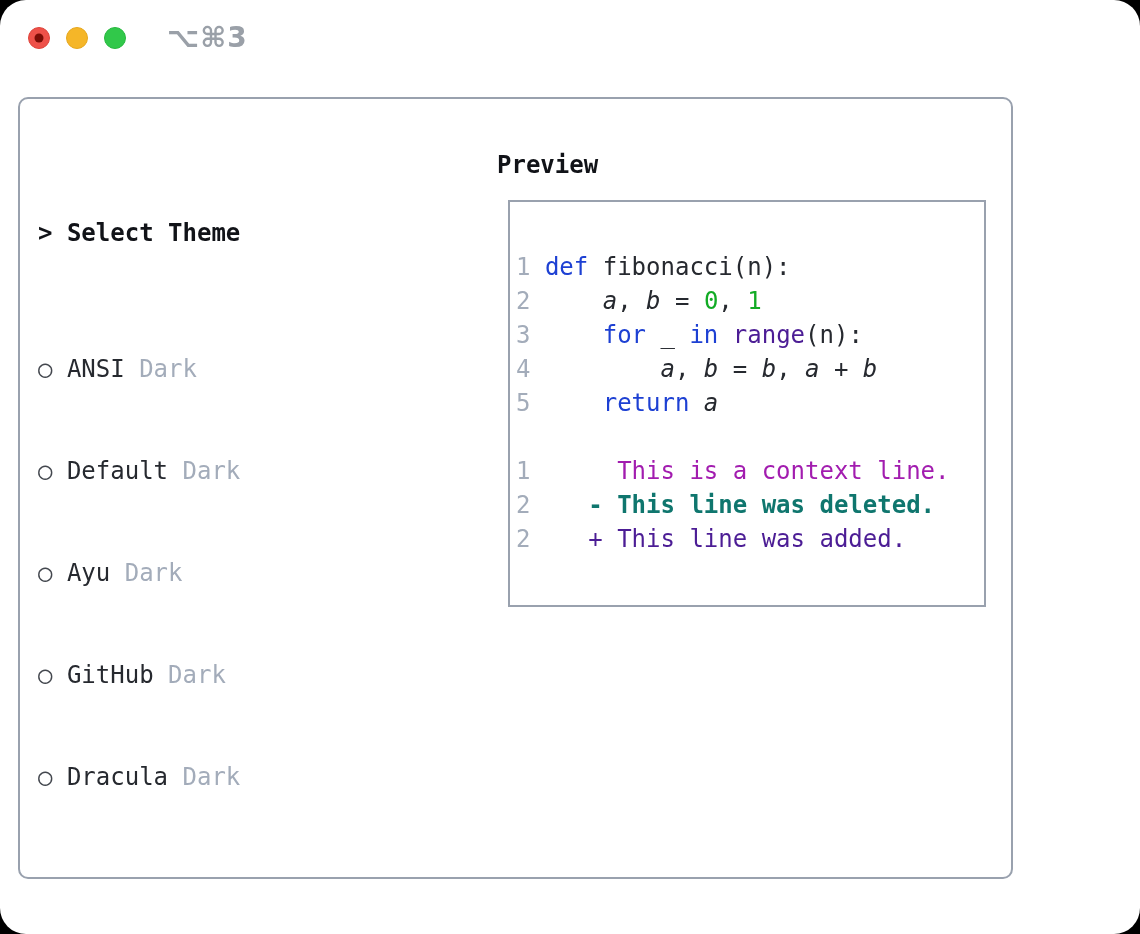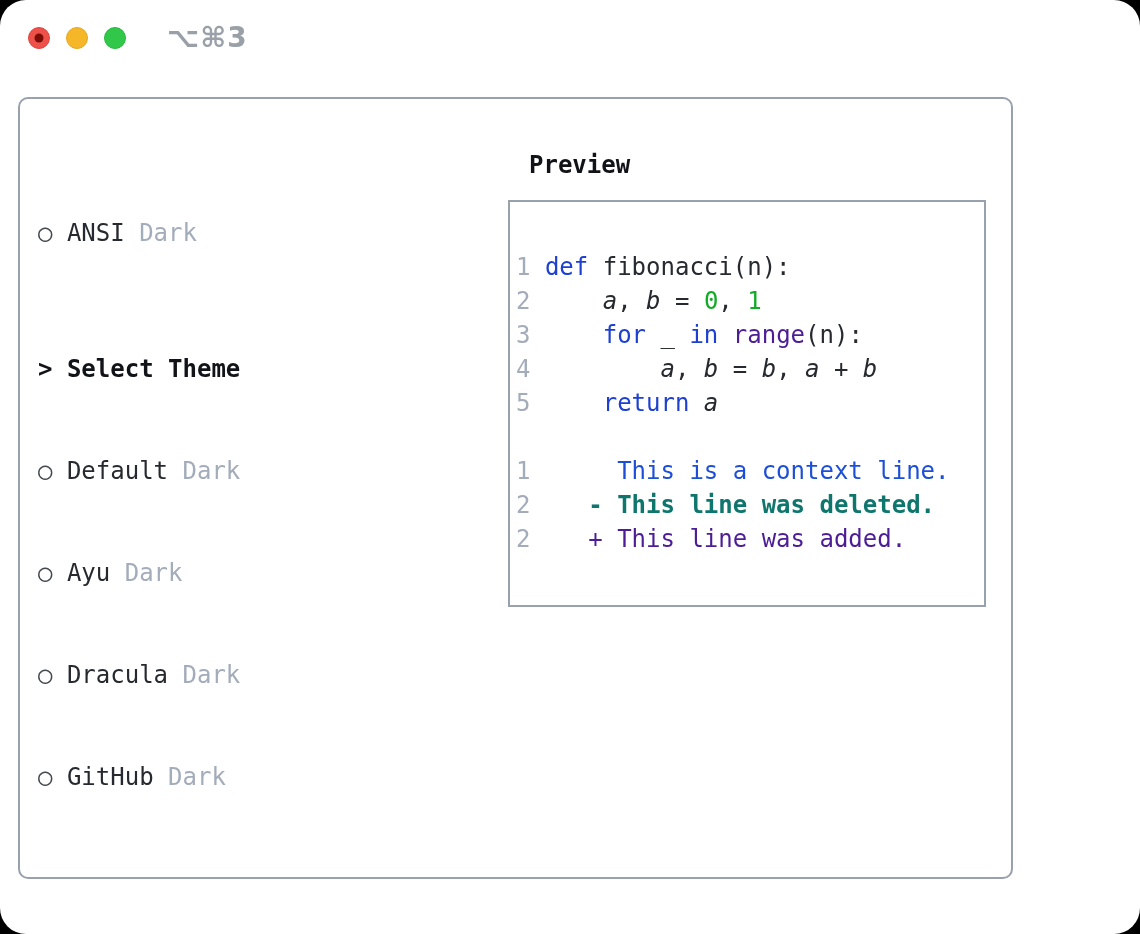--- a/index.html
+++ b/index.html
@@ -48,67 +48,67 @@
   }
   .row { height:34px; }
   .header-row { font-weight:bold; color:#111318; }
   .marker { display:inline-block; width:2ch; color:#43474e; }
   .header-row .marker { color:#111318; }
   .tvariant { color:#a3acba; margin-left:1ch; }
 
   
   .preview-title {
     position:absolute; left:477px; top:49px;
-    font-size:24px; line-height:34px; font-weight:bold; color:#111318;margin-left:32px;
+    font-size:24px; line-height:34px; font-weight:bold; color:#111318;
   }
   .preview-box {
     position:absolute; left:488px; top:101px;
     width:478px; height:407px;
     border:2px solid #99a1ae;
     box-sizing:border-box;
     overflow:hidden;
   }
   .code {
     margin:0; padding:48px 0 0 6px;
     font-family:"DejaVu Sans Mono", monospace;
     font-size:24px; line-height:34px; white-space:pre;
     color:#26292f;
   }
   .cl { height:34px; }
   .ln  { color:#a3acba; }
   .kw  { color:#1d40d3; }
   .bi  { color:#4c1d95; }
   .lit { color:#12ab25; }
   .var { font-style:italic; color:#26292f; }
-  .ctx { color:#1d4ed8; }
+  .ctx { color:#a21caf; }
   .del { color:#0f766e;font-weight:bold; }
   .add { color:#4c1d95; }
 </style>
 </head>
 <body>
 
 <div class="window">
 
   <div class="traffic">
     <div class="light red"></div>
     <div class="light yellow"></div>
     <div class="light green"></div>
   </div>
   <div class="shortcut">⌥⌘3</div>
 
   <div class="panel">
 
     <div class="left-col">
+      <div class="row header-row"><span class="marker">&gt;</span><span>Select Theme</span></div>
+
       <div class="row"><span class="marker">○</span><span class="tname">ANSI</span><span class="tvariant">Dark</span></div>
-
-      <div class="row header-row"><span class="marker">&gt;</span><span>Select Theme</span></div>
       <div class="row"><span class="marker">○</span><span class="tname">Default</span><span class="tvariant">Dark</span></div>
       <div class="row"><span class="marker">○</span><span class="tname">Ayu</span><span class="tvariant">Dark</span></div>
+      <div class="row"><span class="marker">○</span><span class="tname">GitHub</span><span class="tvariant">Dark</span></div>
       <div class="row"><span class="marker">○</span><span class="tname">Dracula</span><span class="tvariant">Dark</span></div>
-      <div class="row"><span class="marker">○</span><span class="tname">GitHub</span><span class="tvariant">Dark</span></div>
       
       
       
       
       
       
 
       
 
       

